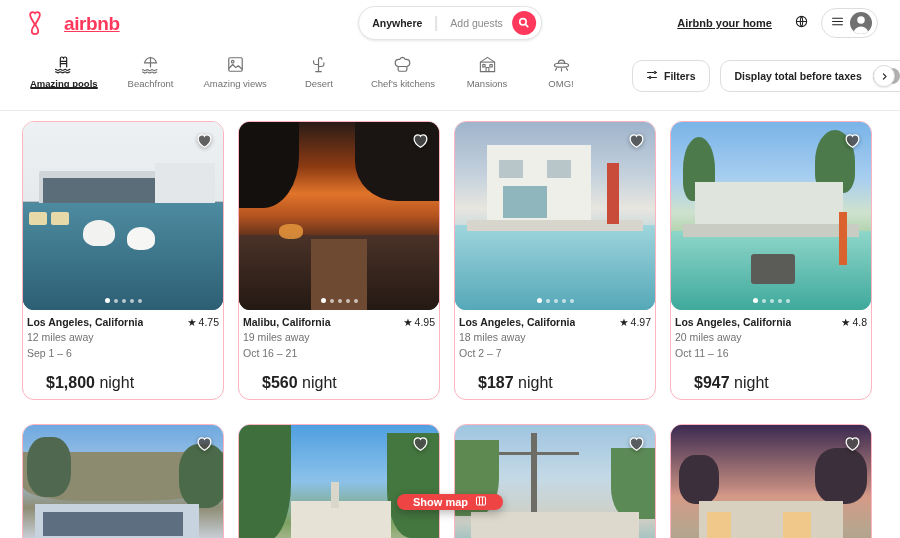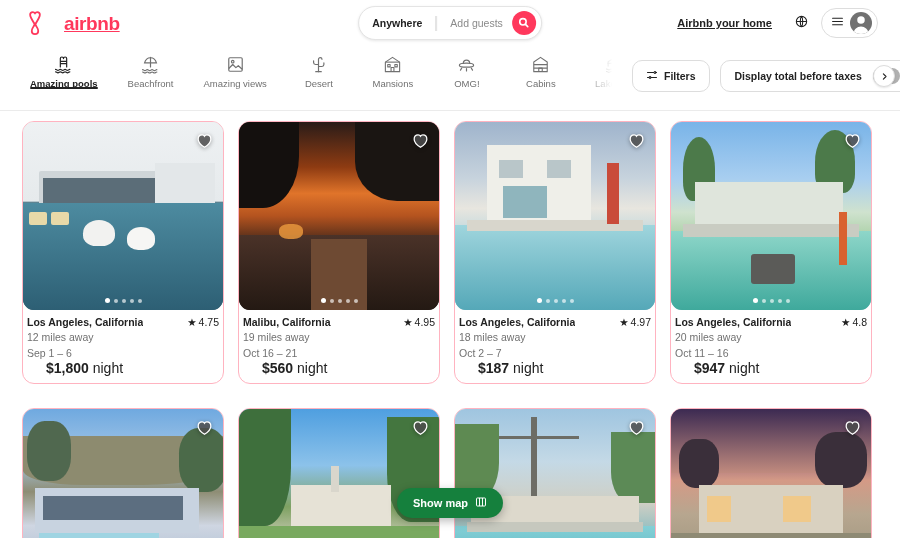--- a/index.html
+++ b/index.html
@@ -168,30 +168,30 @@
   .ci-top { display: flex; align-items: center; }
   .ci-title {
     font-size: 10.5px; font-weight: 700; color: #222;
     white-space: nowrap; overflow: hidden; text-overflow: ellipsis;
   }
   .ci-rating {
     margin-left: auto; font-size: 10.5px; color: #222;
     display: flex; align-items: center; gap: 2px; padding-left: 4px; flex: none;
   }
   .ci-sub { font-size: 10.5px; color: #717171; margin-top: 2px; line-height: 1.35; }
-  .ci-price { font-size: 14px; color: #222; margin-top: 0; padding-left: 19px; }
+  .ci-price { font-size: 16px; color: #222; margin-top: 14px; padding-left: 19px; }
   .ci-price b { font-weight: 700; }
 
   
   .showmap {
     position: absolute; left: 50%; transform: translateX(-50%);
-    bottom: 20px;
-    background: #15803d; color: #fff;
+    bottom: 28px;
+    background: #ef4444; color: #fff;
     border-radius: 22px; border: none;
-    padding: 8px 16px;
+    padding: 1px 16px;
     font-size: 11px; font-weight: 700;
     display: flex; align-items: center; gap: 7px;
     box-shadow: 0 3px 10px rgba(0,0,0,0.28);
     cursor: pointer; z-index: 40; white-space: nowrap;
     font-family: "Liberation Sans", sans-serif;
   }
 
   
   .sc { position: absolute; inset: 0; }
   .p1 { background: linear-gradient(#eef1f3 0%, #e6eaec 42%, #3f6d7e 43%, #2d5566 100%); }
@@ -307,20 +307,30 @@
           <path d="M12 21V5.5a2.2 2.2 0 0 1 4.4 0"></path>
           <path d="M12 12H8.2a2.4 2.4 0 0 1-2.4-2.4V7.4"></path>
           <path d="M12 14.5h4.4a2.4 2.4 0 0 0 2.4-2.4V10"></path>
           <path d="M8.5 21h7"></path>
         </svg>
       </span>
       <span class="cat-lbl">Desert</span>
       <span class="cat-bar"></span>
     </div>
 
+    <div class="cat">
+      <span class="cat-ico">
+        <svg width="19" height="19" viewBox="0 0 24 24" fill="none" stroke="currentColor" stroke-width="1.5" stroke-linejoin="round">
+          <path d="M6.5 14.5c-2.2-.5-3.7-2.3-3.7-4.4 0-2.5 2-4.5 4.5-4.5.4 0 .8 0 1.1.1A4.4 4.4 0 0 1 12 3a4.4 4.4 0 0 1 3.6 2.7c.3-.1.7-.1 1.1-.1 2.5 0 4.5 2 4.5 4.5 0 2.1-1.5 3.9-3.7 4.4z"></path>
+          <path d="M6.5 14.5v4.2c0 1 .8 1.8 1.8 1.8h7.4c1 0 1.8-.8 1.8-1.8v-4.2z"></path>
+        </svg>
+      </span>
+      <span class="cat-lbl">Chef's kitchens</span>
+      <span class="cat-bar"></span>
+    </div>
 
     <div class="cat">
       <span class="cat-ico">
         <svg width="19" height="19" viewBox="0 0 24 24" fill="none" stroke="currentColor" stroke-width="1.4" stroke-linejoin="round">
           <path d="M3 21V9l9-6 9 6v12z"></path>
           <path d="M3 9h18"></path>
           <rect x="6" y="12" width="3" height="3"></rect>
             <rect x="15" y="12" width="3" height="3"></rect>
           <path d="M10.2 21v-5.2h3.6V21"></path>
         </svg>

